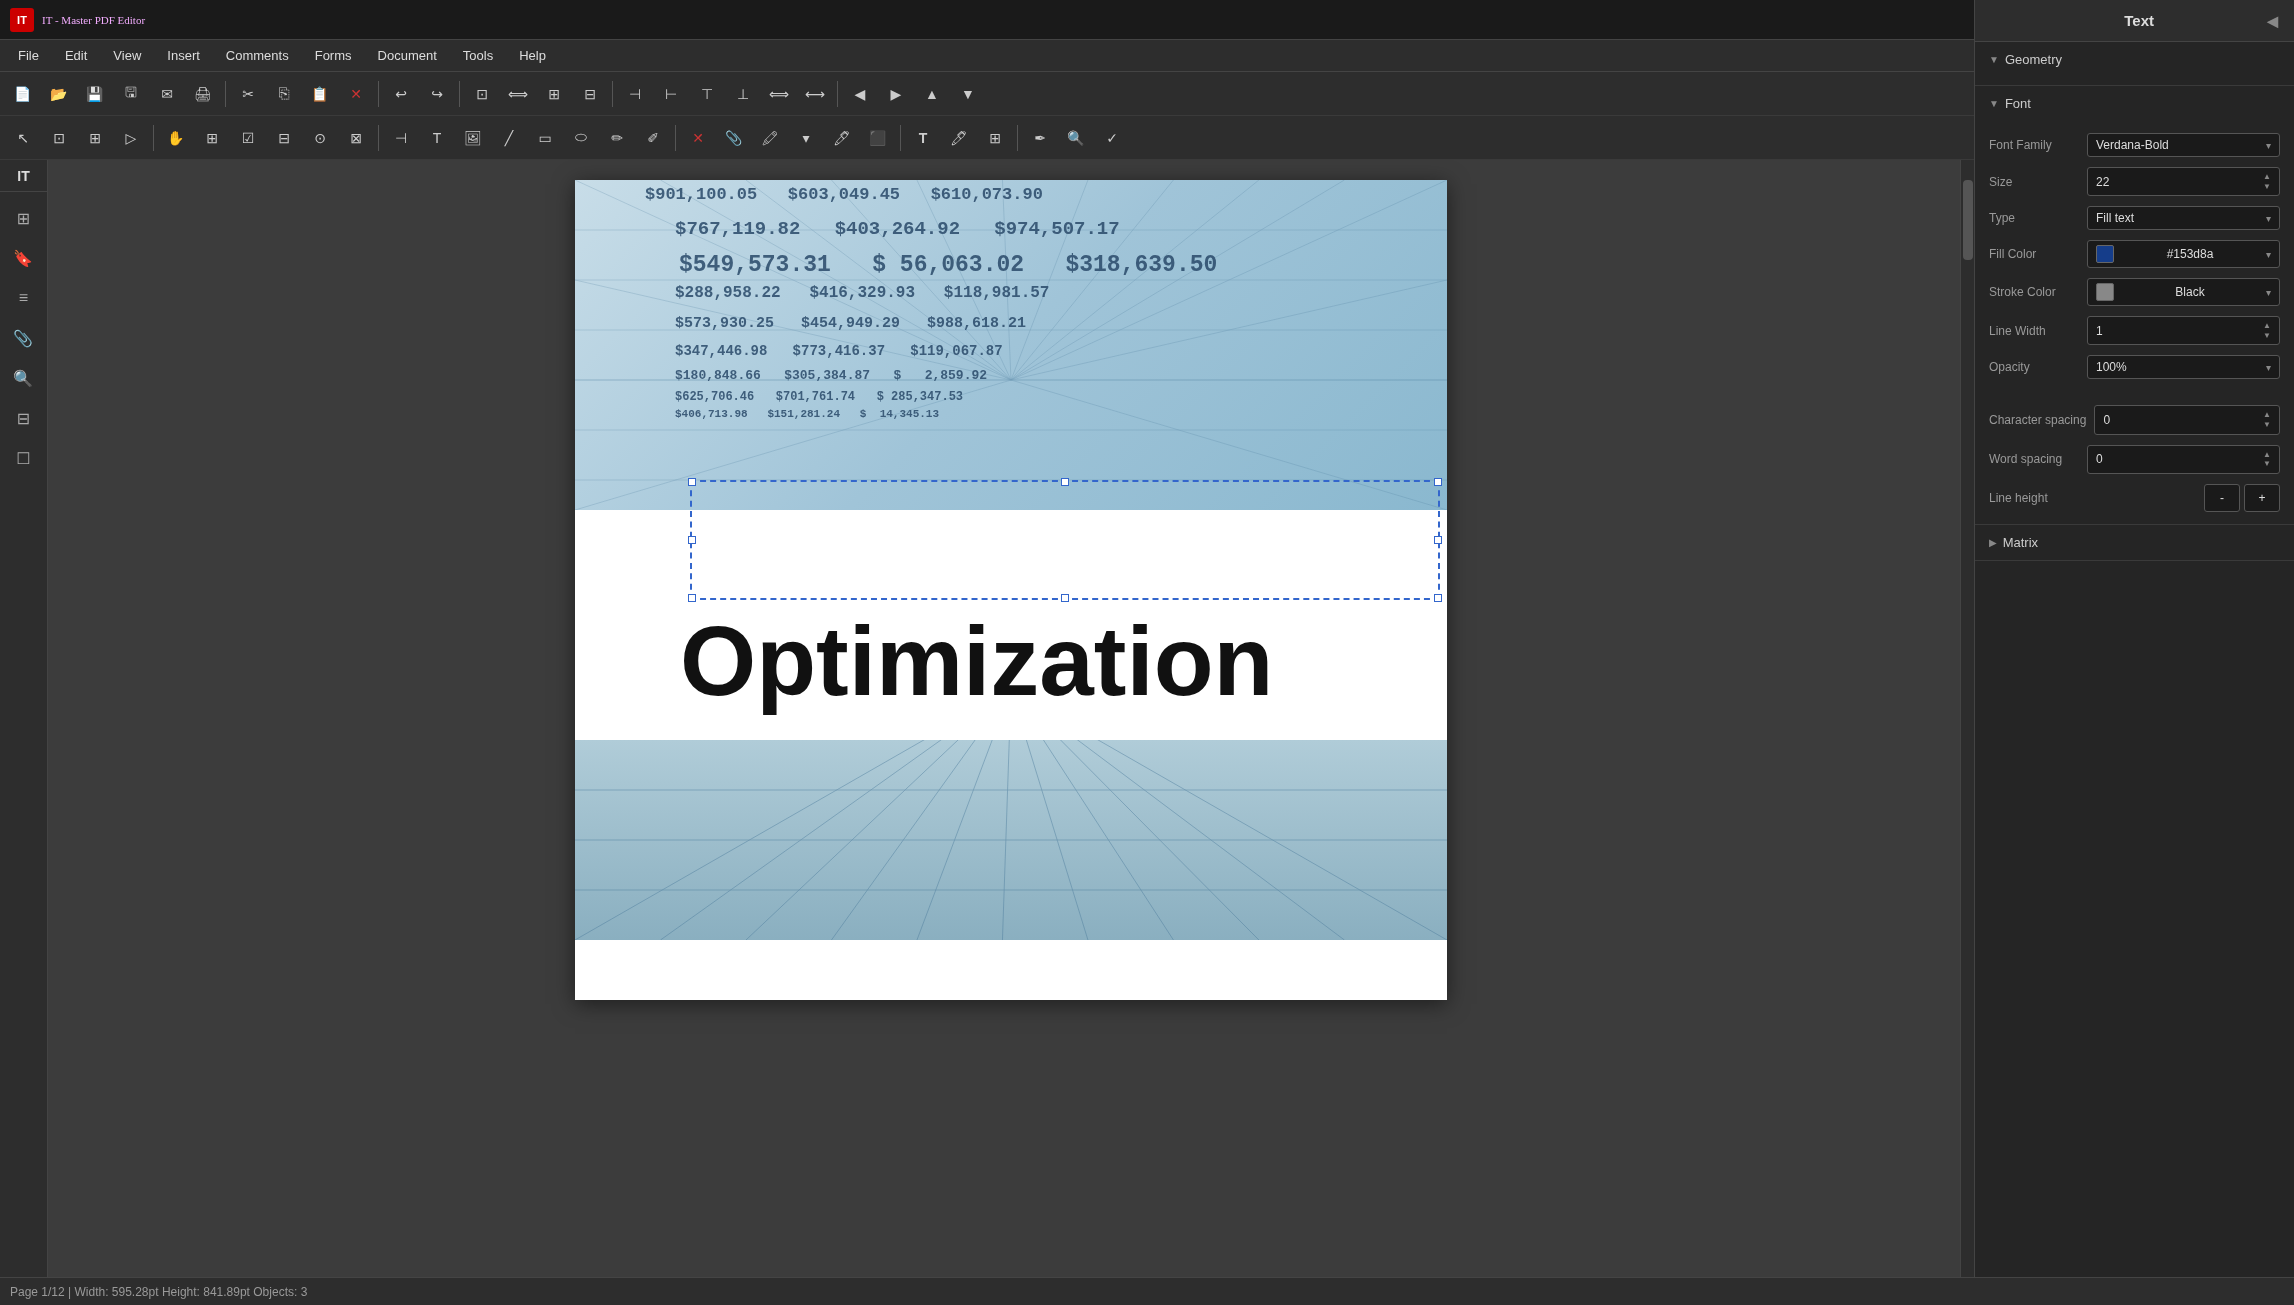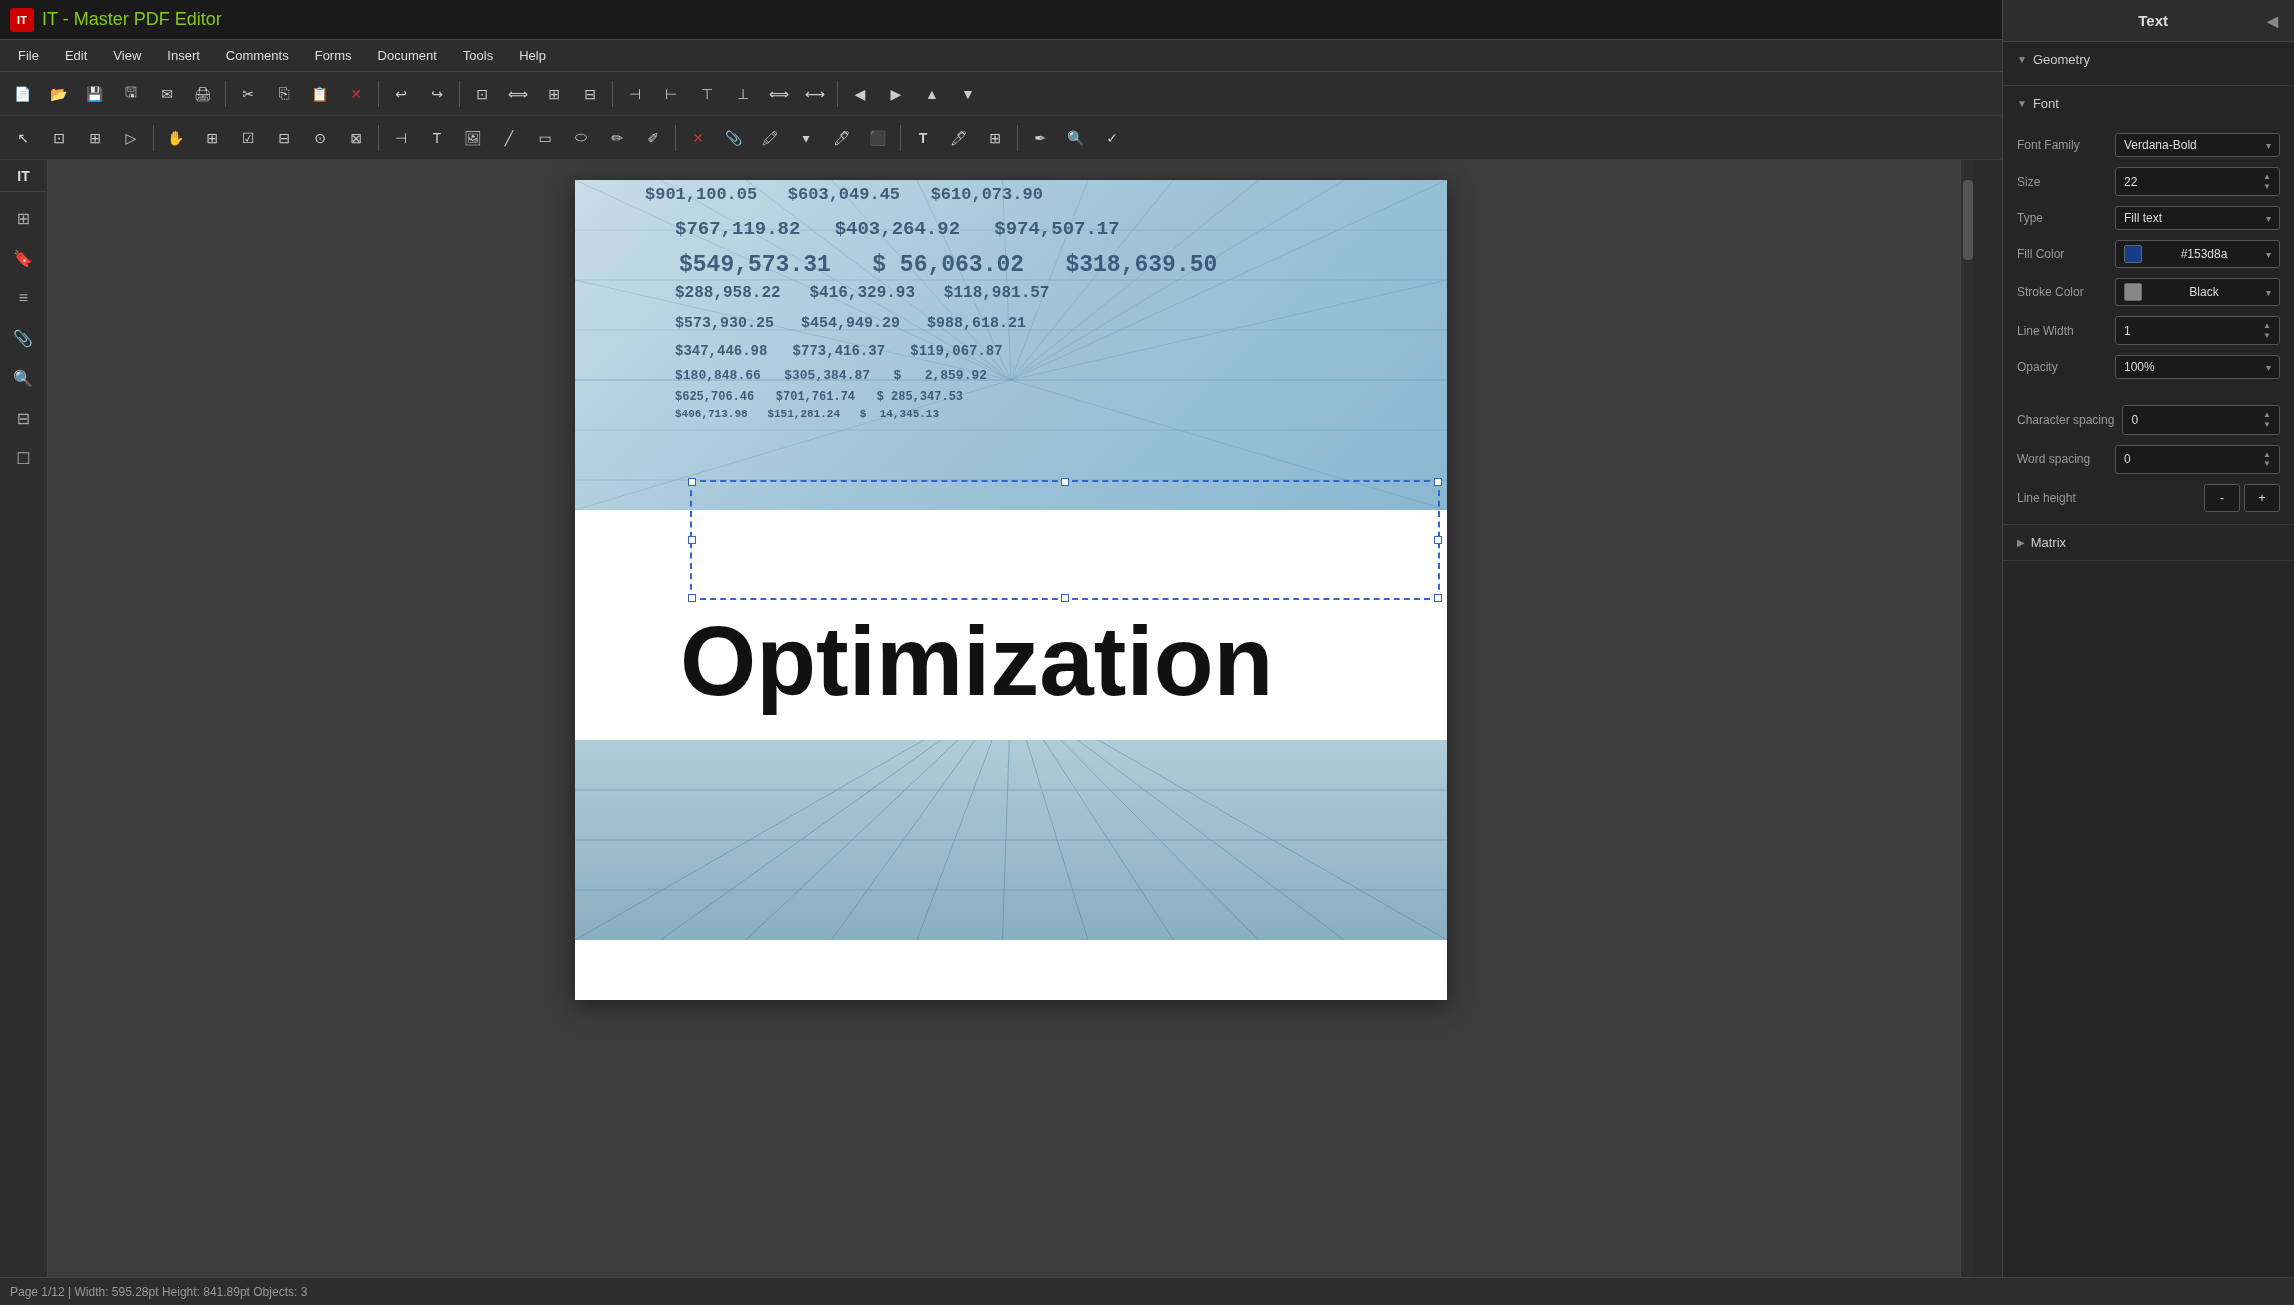--- a/index.html
+++ b/index.html
@@ -10,21 +10,21 @@
       background: #1a1a1a;
       height: 40px;
       display: flex;
       align-items: center;
       padding: 0 10px;
       justify-content: space-between;
       border-bottom: 1px solid #444;
     }
     #titlebar .title-left { display: flex; align-items: center; gap: 8px; }
     #titlebar .app-icon { width: 24px; height: 24px; background: #cc0000; border-radius: 3px; display: flex; align-items: center; justify-content: center; font-weight: bold; font-size: 11px; color: white; }
-    #titlebar .title-text { color: #84cc16; font-size: 18px; }
+    #titlebar .title-text { color: #f0abfc; font-size: 11px; font-family: Liberation Serif, serif; }
     #titlebar .win-controls { display: flex; gap: 4px; }
     #titlebar .win-btn { width: 46px; height: 32px; display: flex; align-items: center; justify-content: center; cursor: pointer; color: #aaa; font-size: 16px; }
 
     
     #menubar {
       background: #2d2d2d;
       height: 32px;
       display: flex;
       align-items: center;
       padding: 12px 6px;
@@ -221,21 +221,21 @@
       border-radius: 4px;
       display: flex; align-items: center; justify-content: center;
       font-size: 30px;
       color: #555;
     }
 
     
     #right-panel {
       position: absolute;
       right: 0; top: 0;
-      width: 292px;
+      width: 320px;
       height: 100%;
       background: #252525;
       border-left: 1px solid #444;
       display: flex;
       flex-direction: column;
     }
 
     #panel-title {
       background: #2d2d2d;
       padding: 12px 16px;

